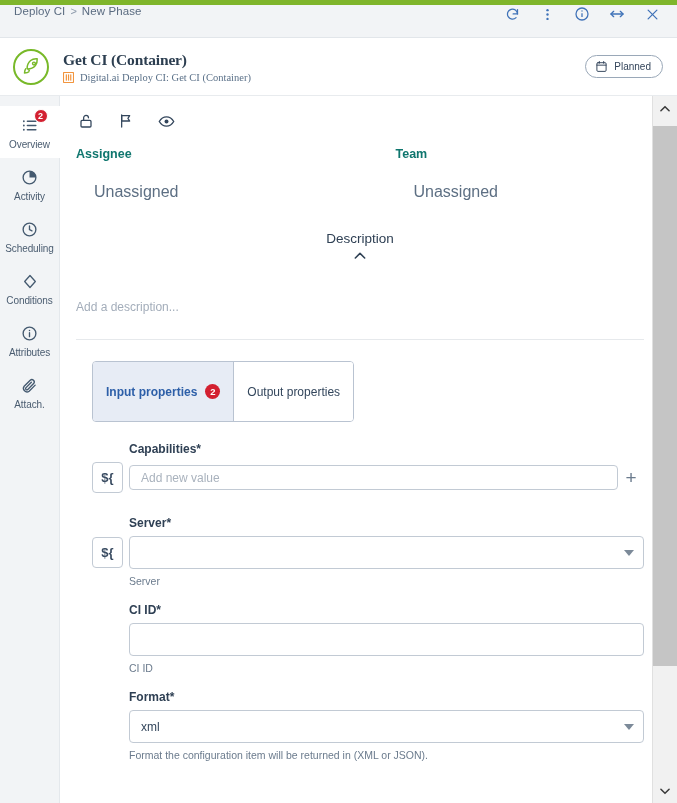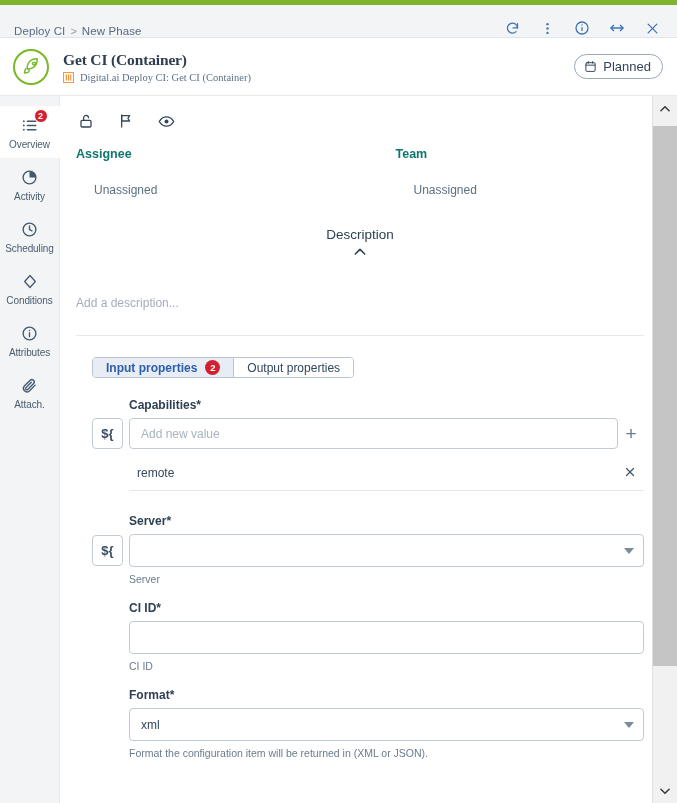--- a/index.html
+++ b/index.html
@@ -12,21 +12,21 @@
   .app { position: relative; width: 677px; height: 803px; display: flex; flex-direction: column; }
 
   
   .green-strip { height: 5px; background: #7fb52b; flex: 0 0 5px; }
 
   
   .crumb-bar {
     height: 33px; flex: 0 0 33px;
     background: #f2f4f6;
     border-bottom: 1px solid #e2e6ea;
-    display: flex; align-items: flex-end;
+    display: flex; align-items: flex-start;
     padding: 0 12px 0 14px;
   }
   .crumb { font-size: 11.5px; color: #5a6b80; letter-spacing: .1px; }
   .crumb-sep { font-size: 11px; color: #8d9bab; margin: 0 5px; }
   .crumb-spacer { flex: 1; }
   .crumb-icons { display: flex; align-items: center; gap: 17px; padding-right: 4px; }
   .ci { width: 18px; height: 18px; display: flex; align-items: center; justify-content: center;
         color: #3f72b8; cursor: pointer; }
   .ci svg { display: block; }
 
@@ -46,21 +46,21 @@
   }
   .title-block { display: flex; flex-direction: column; gap: 3px; flex: 1; min-width: 0; font-family: Liberation Serif, serif; }
   .title-main { font-size: 15.5px; font-weight: bold; color: #2c3e50; letter-spacing: -.15px; }
   .title-sub { display: flex; align-items: center; gap: 6px; }
   .sub-icon { width: 11px; height: 11px; flex: 0 0 11px; display: block; }
   .title-sub-text { font-size: 10.5px; color: #5a7088; }
   .status-pill {
     display: flex; align-items: center; gap: 6px;
     border: 1px solid #9aa8b8; border-radius: 13px;
     padding: 4px 11px 4px 9px; background: #fff;
-    font-size: 13px; color: #33445a; cursor: pointer; white-space: nowrap;
+    font-size: 10px; color: #33445a; cursor: pointer; white-space: nowrap;
   }
 
   
   .body-split { flex: 1; display: flex; min-height: 0; position: relative; }
 
   
   .rail {
     width: 60px; flex: 0 0 60px;
     background: #f2f4f6;
     border-right: 1px solid #e4e8ec;
@@ -88,41 +88,41 @@
   .content { flex: 1; background: #fff; overflow: hidden; position: relative; padding-left: 16px; }
 
   .tool-row { display: flex; align-items: center; gap: 20px; padding: 15px 0 14px 0; }
   .tool-ico { width: 20px; height: 20px; display: flex; align-items: center; justify-content: center;
               color: #33465c; cursor: pointer; }
 
   .two-col { display: flex; padding-top: 2px; }
   .col { flex: 0 0 50%; }
   .col.col-right { padding-left: 19px; }
   .field-head { font-size: 12.5px; font-weight: bold; color: #0f766e; }
-  .field-val { font-size: 12px; color: #5d6f83; padding: 22px 0 0 18px; }
+  .field-val { font-size: 16px; color: #5d6f83; padding: 22px 0 0 18px; }
 
   .sec-head-row {
     display: flex; align-items: center; justify-content: space-between;
     padding: 30px 33px 0 0;
     flex-direction: column;
   }
   .sec-title { font-size: 13.5px; color: #2f4054; }
   .chev { width: 20px; height: 20px; color: #2f4054; cursor: pointer;
           display: flex; align-items: center; justify-content: center; }
 
   .desc-placeholder { font-size: 12px; color: #a3adba; padding: 34px 0 0 0; }
 
   .hr { height: 1px; background: #e6e9ec; margin: 25px 33px 0 0; }
 
   
   .tabs { display: inline-flex; margin: 21px 0 0 16px; border-radius: 4px; overflow: hidden;
           border: 1px solid #b9c3d1; }
   .tab {
     display: flex; align-items: center; gap: 8px;
-    padding: 2px 13px; font-size: 12px; cursor: pointer;
+    padding: 22px 13px; font-size: 12px; cursor: pointer;
     background: #fff; color: #33465c; white-space: nowrap;
   }
   .tab.active { background: #e7ecf5; color: #2d5fa8; font-weight: bold; }
   .tab + .tab { border-left: 1px solid #b9c3d1; }
   .tab-badge {
     min-width: 15px; height: 15px; border-radius: 8px; background: #d32030; color: #fff;
     font-size: 9.5px; font-weight: bold; display: flex; align-items: center; justify-content: center;
     padding: 0 3px;
   }
 
@@ -133,21 +133,21 @@
   .req { color: #2f4054; }
   .prop-row { display: flex; align-items: center; gap: 0; }
   .expr-btn {
     width: 31px; height: 31px; flex: 0 0 31px;
     border: 1px solid #c2cad4; border-radius: 4px; background: #fff;
     display: flex; align-items: center; justify-content: center;
     font-size: 13px; font-weight: bold; color: #3a4c62; cursor: pointer;
     margin-right: 6px;
   }
   .inp {
-    flex: 1; height: 31px; border: 1px solid #c2cad4; border-radius: 4px;
+    flex: 1; height: 25px; border: 1px solid #c2cad4; border-radius: 4px;
     background: #fff; font-size: 12px; color: #33465c;
     padding: 0 11px; font-family: "Liberation Sans", sans-serif;
     outline: none; min-width: 0;
   }
   .inp::placeholder { color: #a9b2bd; }
   .inp.tall { height: 33px; }
   .plus-btn {
     width: 26px; flex: 0 0 26px; text-align: center;
     font-size: 19px; color: #6b7b8d; cursor: pointer; line-height: 1; font-weight: 300;
   }
@@ -401,29 +401,20 @@
 
         <div class="prop">
           <div class="prop-label">
             <span>Capabilities</span><span class="req">*</span>
           </div>
           <div class="prop-row">
             <button class="expr-btn">${</button>
             <input class="inp" type="text" placeholder="Add new value" value="" style="">
             <span class="plus-btn">+</span>
           </div>
-          <div class="chip-row">
-            <span class="chip-text">remote</span>
-            <span class="chip-x">
-              <svg width="12" height="12" viewBox="0 0 24 24" fill="none" stroke="currentColor" stroke-width="2.4" stroke-linecap="round">
-                <line x1="5" y1="5" x2="19" y2="19"></line>
-                  <line x1="19" y1="5" x2="5" y2="19"></line>
-              </svg>
-            </span>
-          </div>
         </div>
 
         <div class="gap-lg"></div>
 
         <div class="prop">
           <div class="prop-label">
             <span>Server</span><span class="req">*</span>
           </div>
           <div class="prop-row">
             <button class="expr-btn">${</button>

